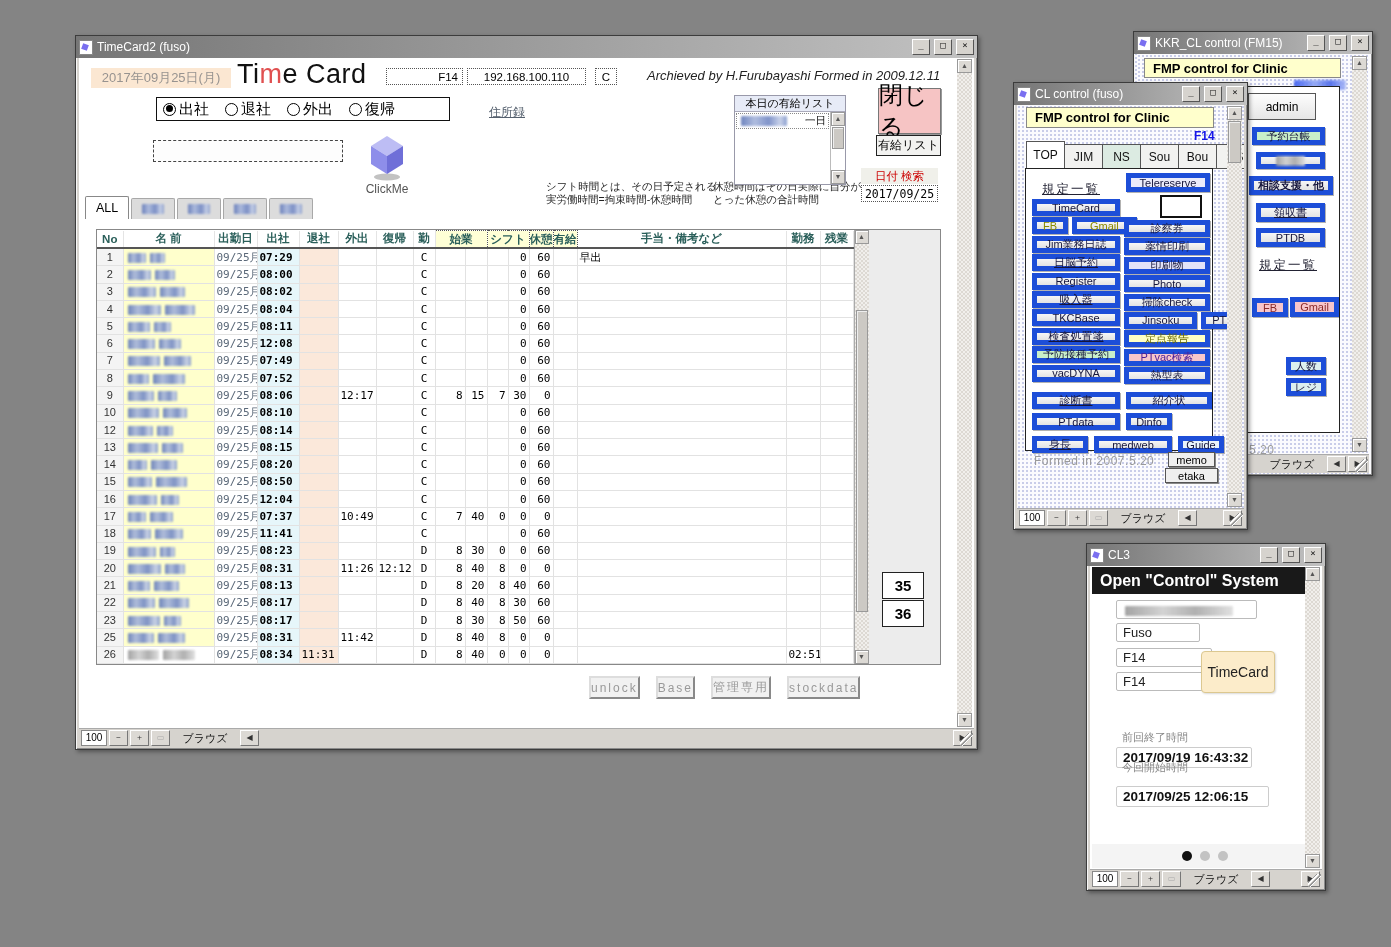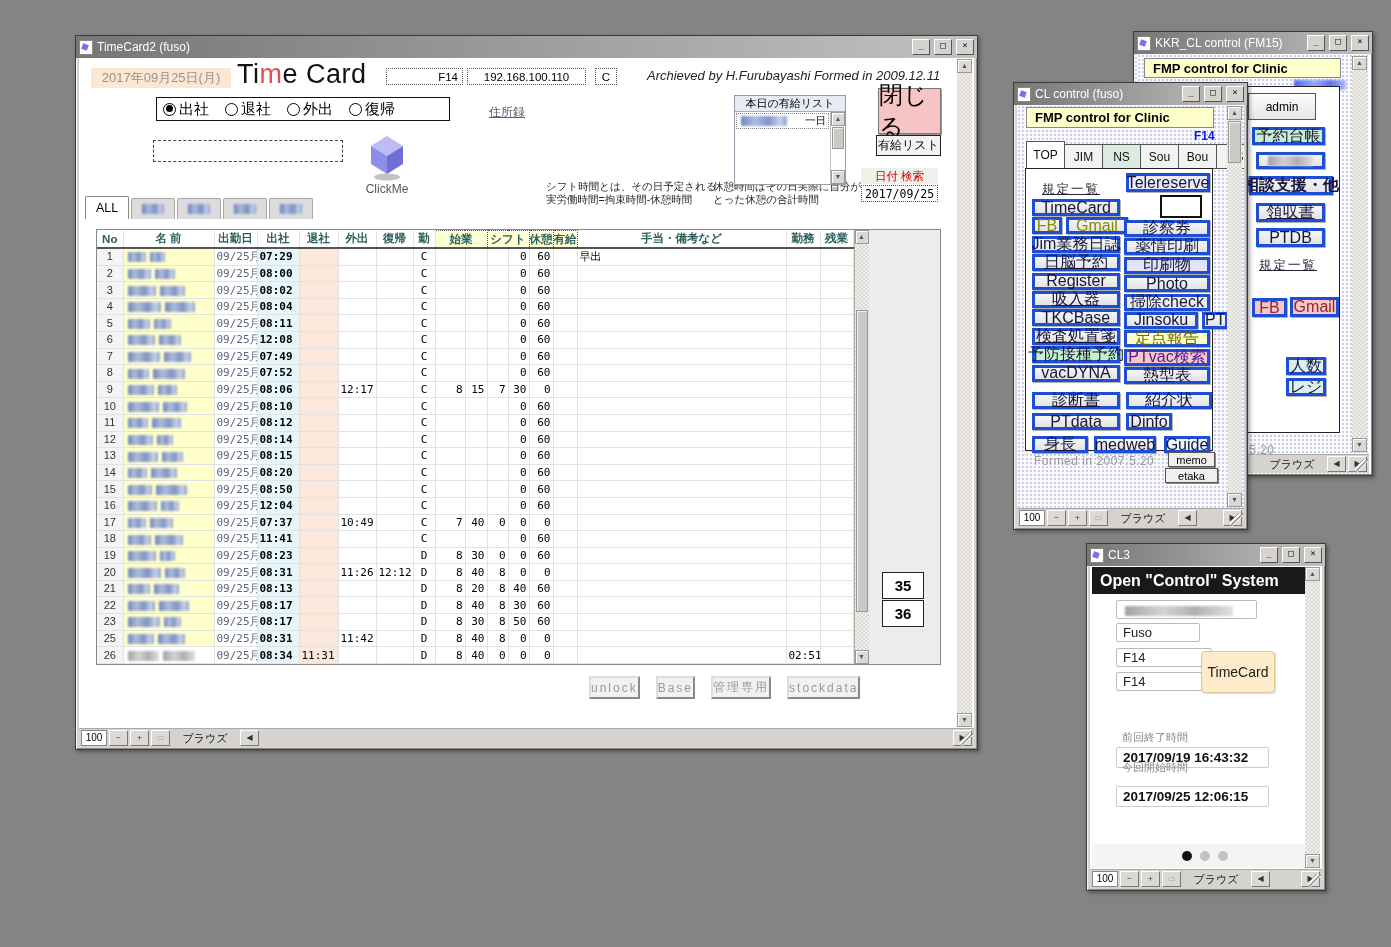--- a/index.html
+++ b/index.html
@@ -112,23 +112,23 @@
   .ybar{position:absolute;background:#ffffcc;border:1px solid #888;font-weight:bold;font-size:13px;
         display:flex;align-items:center;padding-left:8px;box-sizing:border-box;}
   .f14blue{position:absolute;color:#1515e8;font-weight:bold;font-size:12px;}
   #cl-tabs{position:absolute;left:9px;top:38px;display:flex;align-items:flex-end;height:26px;}
   .cltab{height:23px;min-width:29px;padding:0 4px;background:#f2f2f0;border:1px solid #555;border-left:none;
          font-size:12px;display:flex;align-items:center;justify-content:center;color:#111;}
   .cltab:first-child{border-left:1px solid #555;}
   .cltab.active{height:26px;background:#fff;font-weight:normal;border-bottom:1px solid #fff;}
   .clpanel{position:absolute;left:8px;top:63px;width:188px;height:283px;background:#fff;border:1.5px solid #222;box-sizing:border-box;}
   .cllink{position:absolute;font-size:12.5px;color:#223;text-decoration:underline;letter-spacing:2px;}
-  .clbtn{height:17px;background:linear-gradient(#f6f6f6,#e3e3e3);border:3px solid #1d4ed8;box-shadow:1px 1px 0 rgba(0,0,0,.3);
-         font-size:16px;color:#16163c;display:flex;align-items:center;justify-content:center;
-         padding:0 7px;white-space:nowrap;box-sizing:border-box;font-family:inherit;}
+  .clbtn{height:17px;background:linear-gradient(#f6f6f6,#e3e3e3);border:5px solid #1d4ed8;box-shadow:1px 1px 0 rgba(0,0,0,.3);
+         font-size:11px;color:#16163c;display:flex;align-items:center;justify-content:center;
+         padding:0 13px;white-space:nowrap;box-sizing:border-box;font-family:inherit;}
   .clbtn.u{text-decoration:underline;}
   .clstack{position:absolute;display:flex;flex-direction:column;gap:1.4px;}
   .clstack .clbtn{width:100%;}
   .btnrow{display:flex;gap:4px;}
   #cl-left{left:6px;top:30px;width:88px;}
   #cl-right{left:98px;top:51px;width:86px;}
   #cl-left .btnrow .clbtn:first-child{width:30px;flex:none;}
   #cl-left .btnrow .clbtn:last-child{flex:1;}
   #cl-right .btnrow .clbtn:first-child{flex:1;}
   #cl-right .btnrow .clbtn:last-child{width:26px;flex:none;}
@@ -468,39 +468,20 @@
                 <td class="c-dot mono"></td>
                 <td class="c-memo"></td>
                 <td class="c-kinmu mono"></td>
                 <td class="c-zan mono"></td>
               </tr>
               <tr>
                 <td class="c-no">10</td>
                 <td class="c-name"><span class="blur b-steel" style="width: 31px;"></span><span class="blur b-steel" style="width: 24px;"></span></td>
                 <td class="c-date mono">09/25月</td>
                 <td class="c-in mono">08:10</td>
-                <td class="c-out mono"></td>
-                <td class="c-lv mono"></td>
-                <td class="c-rt mono"></td>
-                <td class="c-kin mono">C</td>
-                <td class="c-dot mono"></td>
-                <td class="c-dot mono"></td>
-                <td class="c-dot mono"></td>
-                <td class="c-dot mono">0</td>
-                <td class="c-dot mono">60</td>
-                <td class="c-dot mono"></td>
-                <td class="c-memo"></td>
-                <td class="c-kinmu mono"></td>
-                <td class="c-zan mono"></td>
-              </tr>
-              <tr>
-                <td class="c-no">11</td>
-                <td class="c-name"><span class="blur b-steel" style="width: 20px;"></span><span class="blur b-steel" style="width: 29px;"></span></td>
-                <td class="c-date mono">09/25月</td>
-                <td class="c-in mono">08:12</td>
                 <td class="c-out mono"></td>
                 <td class="c-lv mono"></td>
                 <td class="c-rt mono"></td>
                 <td class="c-kin mono">C</td>
                 <td class="c-dot mono"></td>
                 <td class="c-dot mono"></td>
                 <td class="c-dot mono"></td>
                 <td class="c-dot mono">0</td>
                 <td class="c-dot mono">60</td>
                 <td class="c-dot mono"></td>
@@ -914,21 +895,21 @@
             <div class="btnrow" style="gap: 6px; margin-bottom: 2px;">
               <button class="clbtn u" style="width: 88px; flex: 0 0 auto;">診断書</button>
               <button class="clbtn" style="width: 86px; flex: 0 0 auto;">紹介状</button>
             </div>
             <div class="btnrow" style="gap: 6px; margin-bottom: 4px;">
               <button class="clbtn" style="width: 88px; flex: 0 0 auto;">PTdata</button>
               <button class="clbtn" style="width: 46px; flex: 0 0 auto;">Dinfo</button>
             </div>
             <div class="btnrow" style="gap: 6px; margin-bottom: 2px;">
               <button class="clbtn u" style="width: 56px; flex: 0 0 auto;">身長</button>
-              <button class="clbtn" style="width: 62px; flex: 0 0 auto;">medweb</button>
+              <button class="clbtn" style="width: 78px; flex: 0 0 auto;">medweb</button>
               <button class="clbtn" style="background: rgb(234, 244, 250); width: 46px; flex: 0 0 auto; margin-left: auto;">Guide</button>
             </div>
           </div>
       </div>
       <div class="formed" style="left:17px;top:349px;">Formed in 2007.5.20</div>
       <button class="smbtn" style="left:151px;top:347px;width:47px;">memo</button>
       <button class="smbtn" style="left:148px;top:363px;width:53px;">etaka</button>
       <div class="vscroll" style="right:2px;top:1px;bottom:1px;">
         <div class="sarr up">▲</div>
         <div class="vtrack"></div>
@@ -958,21 +939,21 @@
       <span class="wbtn">×</span>
     </div>
     <div class="content">
       <div class="c3head">Open "Control" System</div>
       <div class="c3field" style="left:26px;top:34px;width:141px;"><span class="blur b-gray" style="width:108px;"></span></div>
       <div class="c3field" style="left:26px;top:57px;width:84px;">Fuso</div>
       <div class="c3field" style="left:26px;top:82px;width:96px;">F14</div>
       <div class="c3field" style="left:26px;top:106px;width:96px;">F14</div>
       <button class="tcbtn">TimeCard</button>
       <div class="c3label" style="left:32px;top:164px;">前回終了時間</div>
-      <div class="c3time" style="left:26px;top:181px;width:153px;">2017/09/19 16:43:32</div>
+      <div class="c3time" style="left:26px;top:181px;width:136px;">2017/09/19 16:43:32</div>
       <div class="c3label" style="left:32px;top:194px;">今回開始時間</div>
       <div class="c3time" style="left:26px;top:220px;width:153px;">2017/09/25 12:06:15</div>
       <div class="dotsband" id="cl3-dots">
           <span class="dot on"></span>
           <span class="dot"></span>
           <span class="dot"></span>
         </div>
       <div class="vscroll" style="right:2px;top:1px;bottom:1px;">
         <div class="sarr up">▲</div>
         <div class="vtrack"></div>

